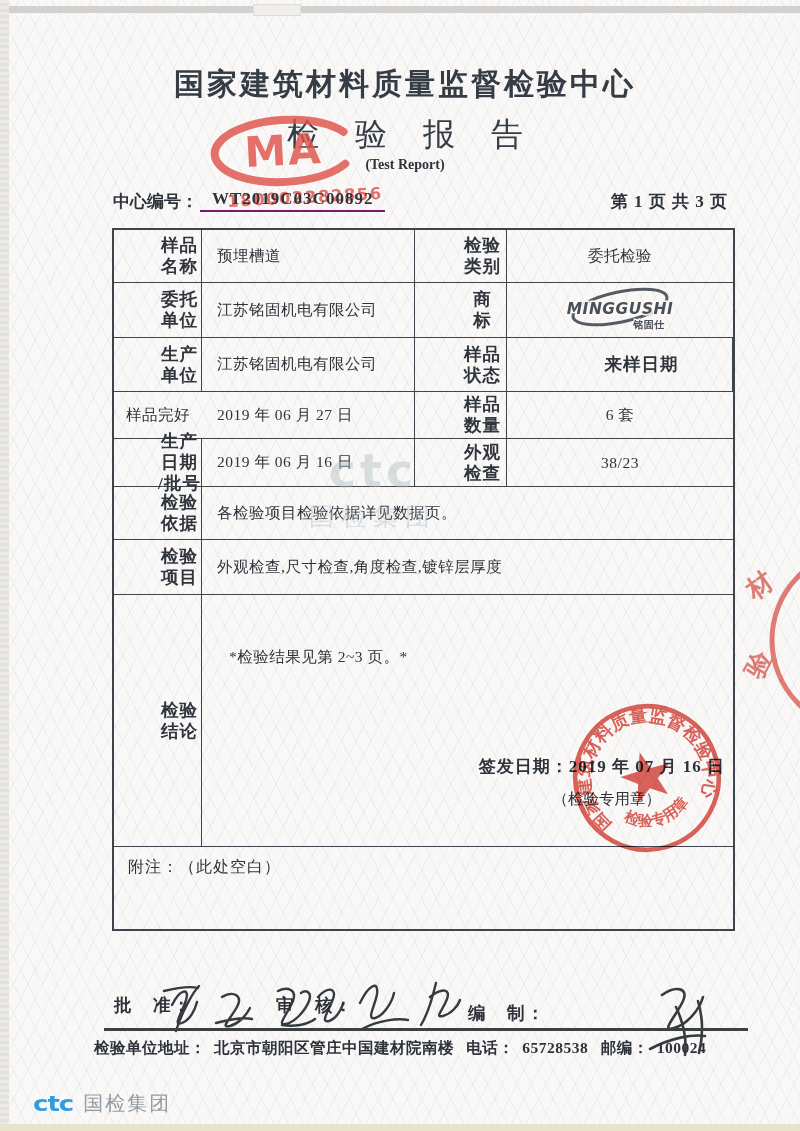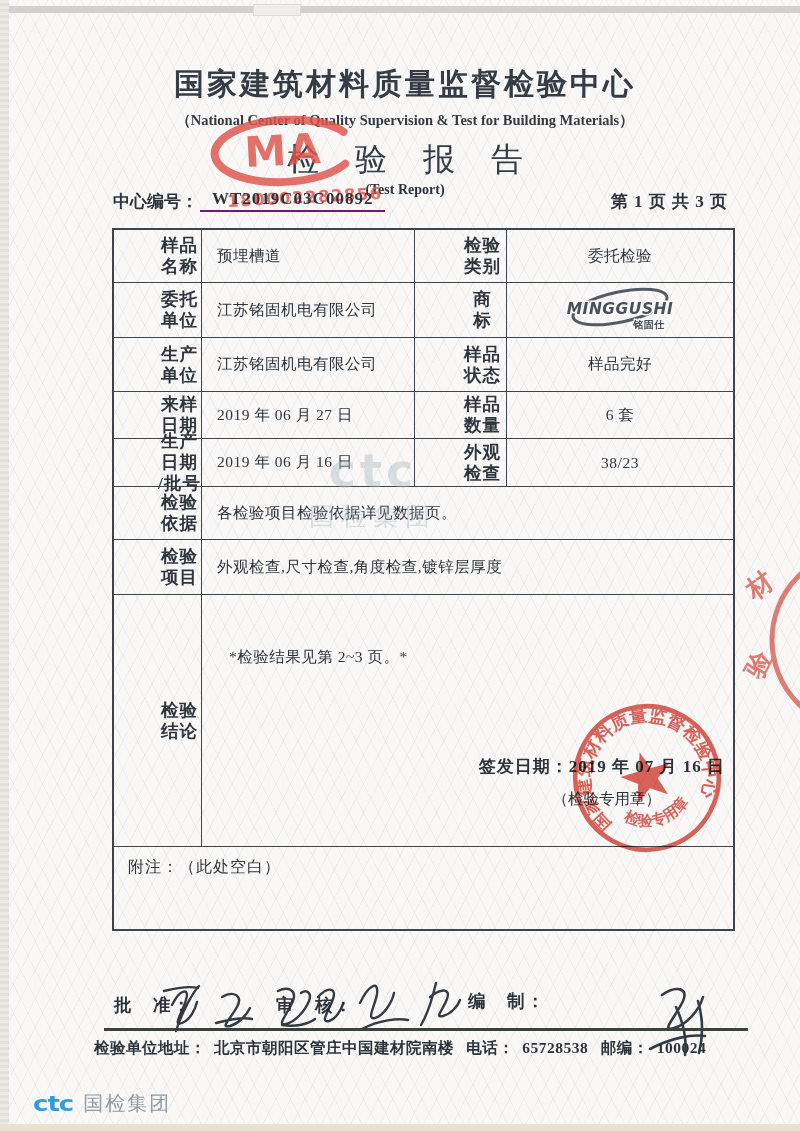--- a/index.html
+++ b/index.html
@@ -68,40 +68,39 @@
   
   .stamp-main{left:560px;top:691px;width:174px;height:174px;transform:rotate(-16deg);mix-blend-mode:multiply;opacity:.85;}
   .stamp-main text{fill:#d8493f;}
   .stamp-edge{right:0;top:548px;width:66px;height:185px;overflow:hidden;mix-blend-mode:multiply;opacity:.7;}
   .stamp-edge text{fill:#d8493f;font-size:26px;}
 
   
   .sig-row{left:0;top:985px;width:708px;height:50px;font-size:17.5px;font-weight:700;letter-spacing:2px;}
   .sig-approve{position:absolute;left:114px;top:8px;}
   .sig-review{position:absolute;left:276px;top:8px;}
-  .sig-prepare{position:absolute;left:468px;top:4px;}
+  .sig-prepare{position:absolute;left:468px;top:16px;}
   .sig-svg{position:absolute;}
   .rule{left:104px;top:1028px;width:644px;height:3px;background:#39423c;}
   .addr{left:0;top:1038px;width:800px;text-align:center;font-size:15.5px;font-weight:700;letter-spacing:.5px;}
   .addr span{margin:0 4px;}
   .logo{left:33px;top:1088px;height:30px;display:flex;align-items:center;font-family:"DejaVu Sans","Liberation Sans",sans-serif;}
   .logo-ctc{font-size:26px;font-weight:800;color:#2f9ce0;letter-spacing:-1px;transform:scaleY(.85);}
   .logo-name{font-size:20px;color:#929aa3;letter-spacing:2px;margin-left:10px;}
 </style>
 </head>
 <body>
 
 <div class="abs edge-top"></div>
 <div class="abs edge-top-tab"></div>
 <div class="abs edge-left"></div>
 <div class="abs edge-bottom"></div>
 
 <div class="abs hdr">
   <div class="t-cn">国家建筑材料质量监督检验中心</div>
-  <div class="t-en">（National Center of Quality Supervision &amp; Test for Building Materials）</div>
   <div class="t-rep">检 验 报 告</div>
   <div class="t-ten">(Test Report)</div>
 </div>
 
 <div class="abs cma">
   <svg width="192" height="100" viewBox="0 0 192 100">
     <path d="M139,56 A70,31 0 1 1 139,24" fill="none" stroke="#e0544b" stroke-width="8" stroke-linecap="round"></path>
     <text x="78" y="54" text-anchor="middle" font-family="DejaVu Sans, Liberation Sans, sans-serif" font-size="42" font-weight="800" letter-spacing="2">MA</text>
     <text x="97" y="93" text-anchor="middle" font-family="DejaVu Sans, Liberation Sans, sans-serif" font-size="16.5" font-weight="700" letter-spacing="1.5">180002282856</text>
   </svg>
@@ -127,23 +126,23 @@
     <svg class="tm-svg" width="122" height="48" viewBox="0 0 122 48">
       <ellipse cx="61" cy="21" rx="48" ry="15" transform="rotate(-12 61 21)" fill="none" stroke="#555b63" stroke-width="3"></ellipse>
       <text x="61" y="28" text-anchor="middle" font-family="DejaVu Sans, Liberation Sans, sans-serif" font-size="15.5" font-style="italic" font-weight="800" fill="#4a5058" stroke="#f9f8f6" stroke-width="3" paint-order="stroke">MINGGUSHI</text>
       <text x="90" y="42" text-anchor="middle" font-size="10" font-weight="700" fill="#4a5058" stroke="#f9f8f6" stroke-width="2.5" paint-order="stroke">铭固仕</text>
     </svg>
   </div>
 
   <div class="cell lbl">生产单位</div>
   <div class="cell val">江苏铭固机电有限公司</div>
   <div class="cell lbl">样品状态</div>
+  <div class="cell lbl">来样日期</div>
+
   <div class="cell valc noR">样品完好</div>
-
-  <div class="cell lbl">来样日期</div>
   <div class="cell val">2019 年 06 月 27 日</div>
   <div class="cell lbl">样品数量</div>
   <div class="cell valc noR">6 套</div>
 
   <div class="cell lbl">生产日期
 /批号</div>
   <div class="cell val">2019 年 06 月 16 日</div>
   <div class="cell lbl">外观检查</div>
   <div class="cell valc noR">38/23</div>
 

